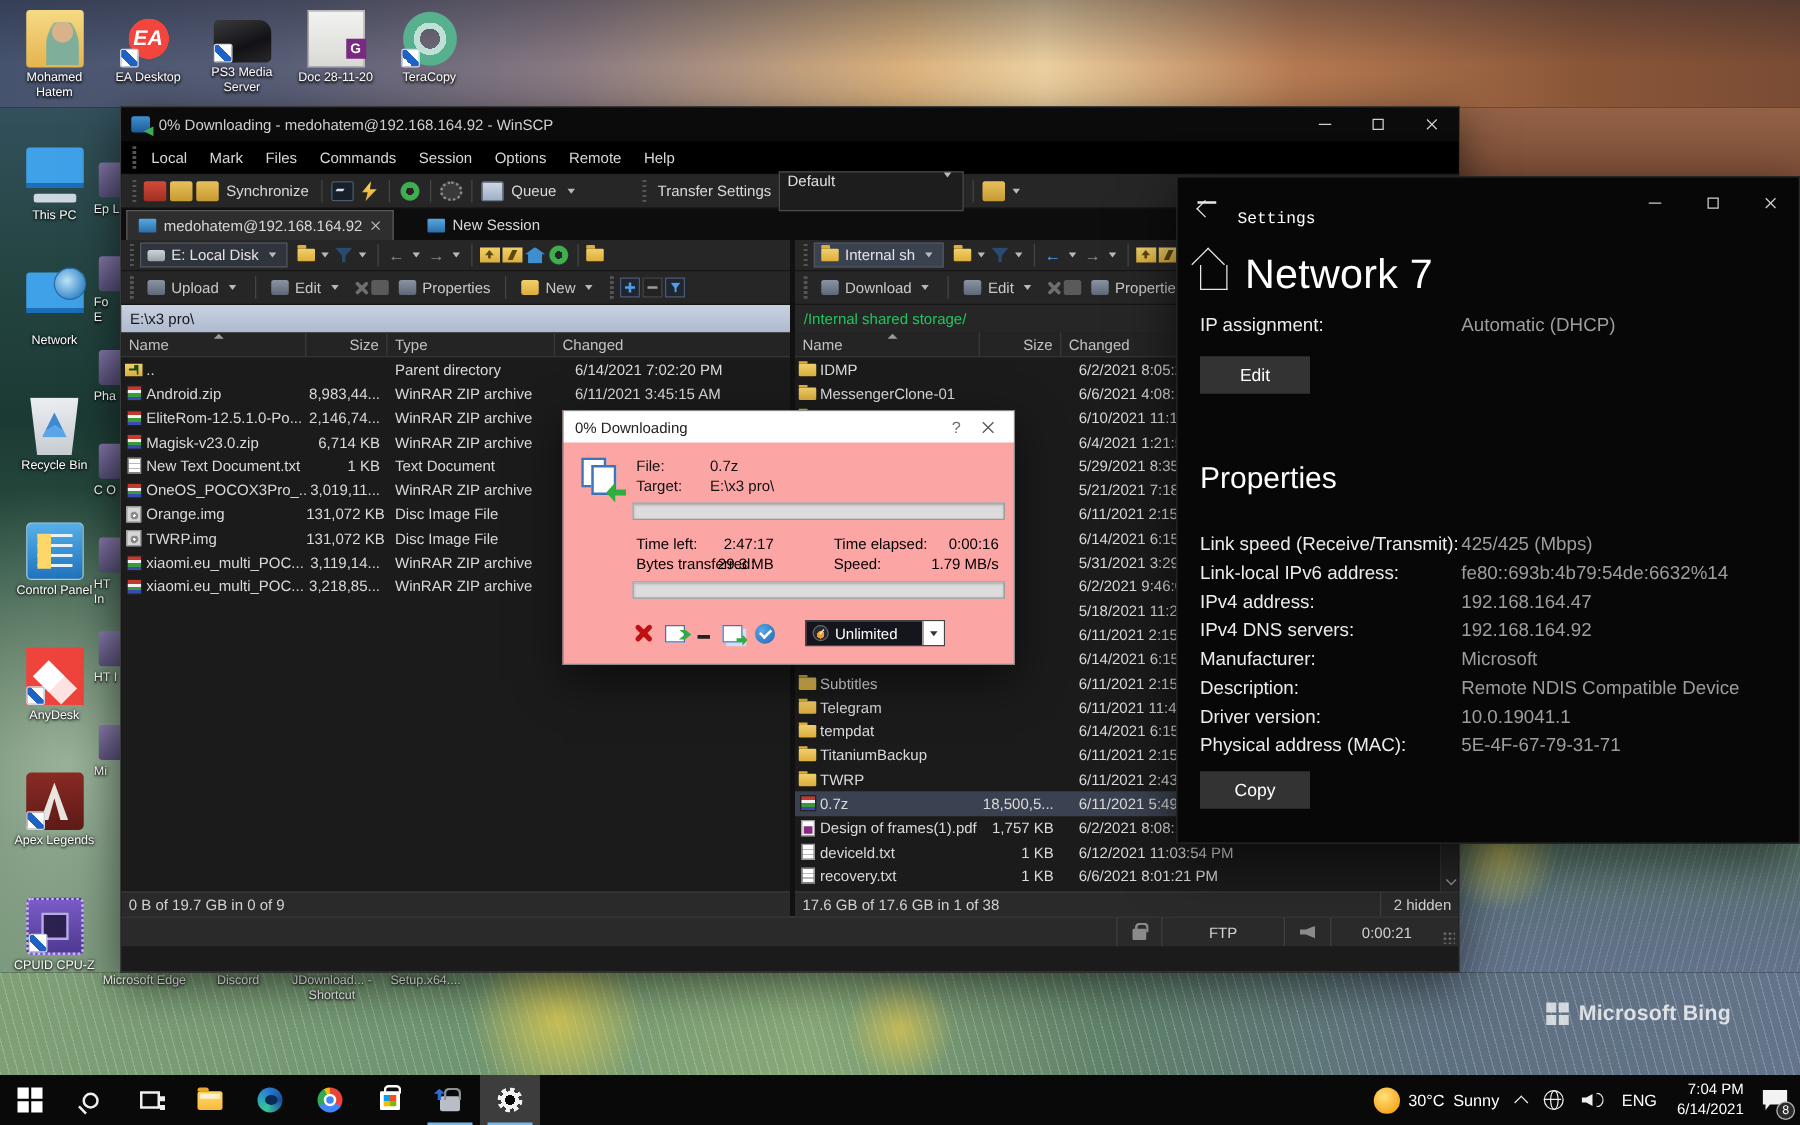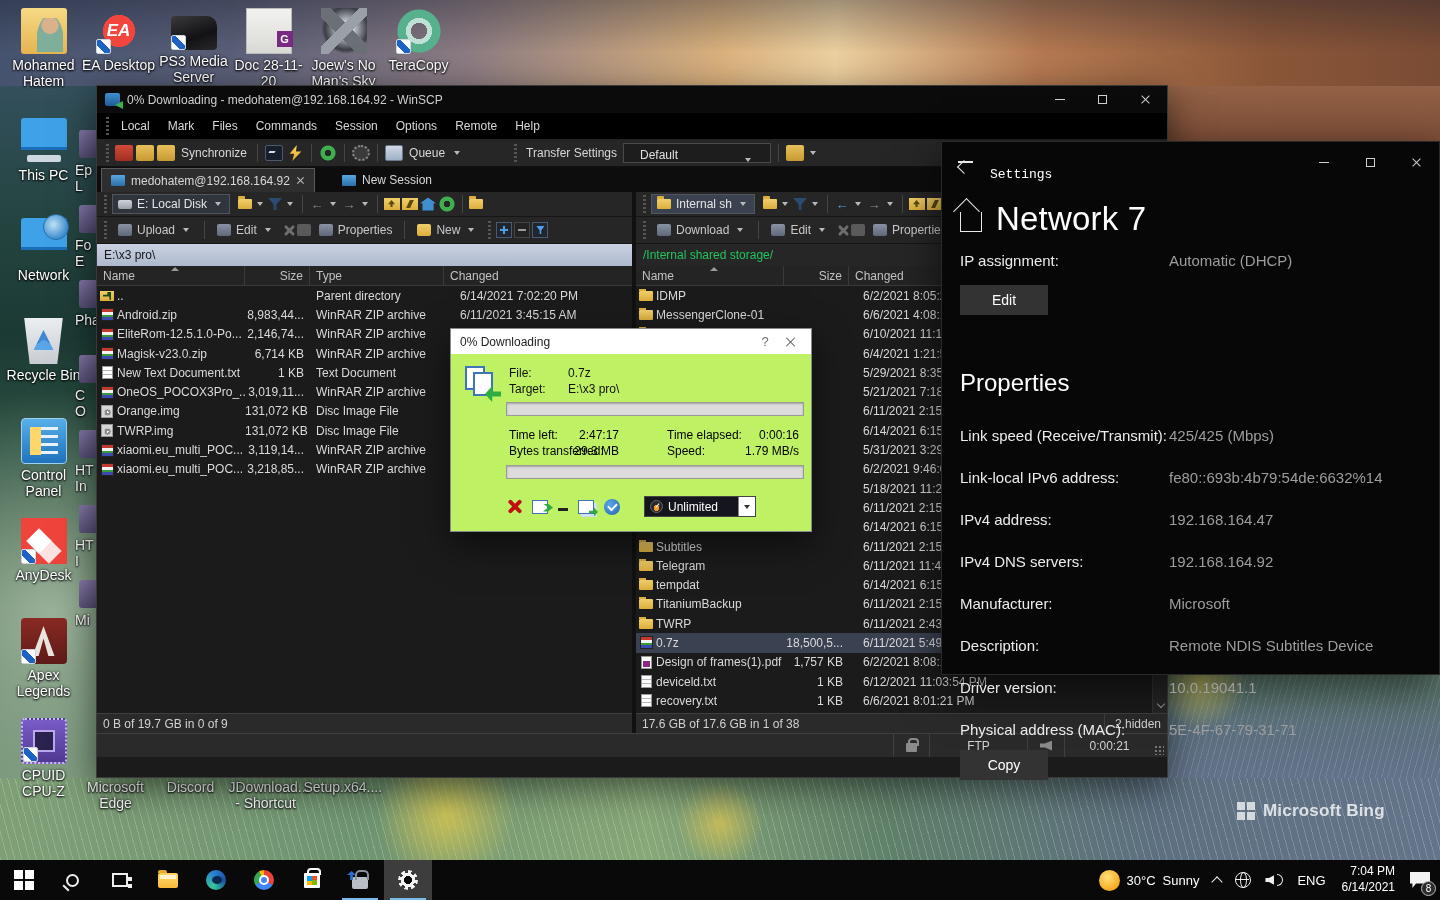--- a/index.html
+++ b/index.html
@@ -34,21 +34,21 @@
     color:rgba(255,255,255,.78); font-size:17px; font-weight:bold; letter-spacing:.2px; }
   .binglogo { width:18px; height:18px; display:grid; grid-template-columns:8px 8px; grid-template-rows:8px 8px; gap:2px; opacity:.85; }
   .binglogo i { background:rgba(255,255,255,.85); }
 
   
   .dkrow-top { position:absolute; left:6px; top:6px; display:flex; }
   .dkcol-left { position:absolute; left:6px; top:116px; display:flex; flex-direction:column; }
   .dkcol-left .dk { height:100px; }
   .dk { width:75px; display:flex; flex-direction:column; align-items:center; padding-top:2px; }
   .dkimg { position:relative; width:46px; height:46px; margin-bottom:3px; }
-  .dklabel { color:#fff; font-size:14px; text-align:center; line-height:1.15;
+  .dklabel { color:#fff; font-size:10px; text-align:center; line-height:1.15;
     text-shadow:0 1px 2px #000, 0 0 3px rgba(0,0,0,.9); max-width:74px; }
   .dk.shortcut .dkimg::before { content:""; position:absolute; left:0; bottom:0; width:13px; height:13px;
     background:linear-gradient(45deg,#fff 30%, #1e62c4 30% 62%, #fff 62%); border-radius:2px; border:1px solid #cfd6e2; z-index:3; }
 
   [data-icon="user-folder"] .dkimg { background:linear-gradient(180deg,#f5da85,#e5b44e); border-radius:3px; }
   [data-icon="user-folder"] .dkimg::after { content:""; position:absolute; right:4px; bottom:2px; width:26px; height:34px;
     background: radial-gradient(circle at 50% 22%, #d9b28c 0 8px, rgba(0,0,0,0) 9px),
                 radial-gradient(ellipse at 50% 85%, #7fae9a 0 14px, rgba(0,0,0,0) 15px); }
   [data-icon="ea"] .dkimg { background:radial-gradient(circle,#f2453d 0 49%,rgba(0,0,0,0) 50%); }
   [data-icon="ea"] .dkimg::after { content:"EA"; position:absolute; inset:0; display:flex; align-items:center; justify-content:center;
@@ -121,22 +121,22 @@
   .caret { width:0; height:0; border-left:3px solid rgba(0,0,0,0); border-right:3px solid rgba(0,0,0,0); border-top:4px solid #b9b9b9; margin:0 3px; }
   .ico-red { background:linear-gradient(180deg,#d44a3a,#9e2f22); }
   .ico-foldsync { background:linear-gradient(180deg,#e8c05a,#c79a33); }
   .ico-term { background:#17202a; border:1px solid #4a5a6a; }
   .ico-term::after{content:"";position:absolute;left:3px;top:5px;width:6px;height:2px;background:#cfe0ee;transform:skewX(-30deg);}
   .ico-bolt { background:linear-gradient(180deg,#ffd95e,#e0a62a); clip-path:polygon(60% 0,20% 55%,45% 55%,35% 100%,85% 40%,55% 40%); }
   .ico-refresh { background:radial-gradient(circle at 50% 50%, rgba(0,0,0,0) 0 3px, #3fae4f 3px 7px, rgba(0,0,0,0) 8px); }
   .ico-gear { background:#3a3a3a; border-radius:50%; border:2px dotted #8a8a8a; }
   .ico-queue { background:linear-gradient(180deg,#cfd8e6,#9fb0c6); border:1px solid #6a7a8e; }
   .tlabel { color:#d8d8d8; margin:0 3px; }
-  .tselect { width:148px; height:20px; background:#1d1d1d; border:1px solid #4a4a4a; color:#e0e0e0;
-    display:flex; align-items:flex-end; padding:0 16px; justify-content:space-between; }
+  .tselect { width:148px; height:32px; background:#1d1d1d; border:1px solid #4a4a4a; color:#e0e0e0;
+    display:flex; align-items:flex-start; padding:0 6px; justify-content:space-between; }
   .wtabs { height:25px; background:#0d0d0d; display:flex; align-items:flex-end; padding-left:4px; gap:18px; }
   .wtab { height:24px; display:flex; align-items:center; gap:6px; padding:0 9px; color:#d8d8d8; }
   .wtab.active { background:#2e2e2e; border:1px solid #5a5a5a; border-bottom:none; }
   .tabico { width:14px; height:11px; background:linear-gradient(180deg,#58a8e0,#2a6ea8); border-radius:1px; }
   .tabx { position:relative; width:9px; height:9px; }
   .tabx::before,.tabx::after{content:"";position:absolute;left:4px;top:0;width:1px;height:9px;background:#c0c0c0;}
   .tabx::before{transform:rotate(45deg);} .tabx::after{transform:rotate(-45deg);}
 
   .panels { display:flex; height:541px; background:#111; }
   .panel { display:flex; flex-direction:column; background:#1b1b1b; }
@@ -216,21 +216,21 @@
   .wbottom { height:24px; background:#2a2a2a; border-top:1px solid #3f3f3f; display:flex; align-items:center; justify-content:flex-end; color:#d2d2d2; }
   .bcell { height:100%; display:flex; align-items:center; justify-content:center; border-left:1px solid #3f3f3f; padding:0 12px; }
   .bcell.w-ftp { width:98px; } .bcell.w-time { width:90px; }
   .ico-lock { width:11px; height:9px; background:#8a8a8a; border-radius:1px; position:relative; margin-top:4px; }
   .ico-lock::before { content:""; position:absolute; left:2px; top:-5px; width:7px; height:6px; border:2px solid #8a8a8a; border-bottom:none; border-radius:4px 4px 0 0; }
   .ico-spk { width:12px; height:10px; background:#8a8a8a; clip-path:polygon(0 30%,40% 30%,100% 0,100% 100%,40% 70%,0 70%); }
   .gripdots { width:10px; height:10px; margin:8px 3px 0 0;
     background:radial-gradient(circle,#777 0 1px,rgba(0,0,0,0) 1px); background-size:4px 4px; }
 
   
-  .dlg { position:absolute; left:450px; top:328px; width:362px; height:204px; background:#bef264;
+  .dlg { position:absolute; left:450px; top:328px; width:362px; height:204px; background:#fca5a5;
     border:1px solid #8a8a8a; box-shadow:0 12px 34px rgba(0,0,0,.55); color:#000; font-size:12px; }
   .dlgtitle { height:25px; background:#fff; display:flex; align-items:center; padding:0 9px; color:#222; }
   .dlgtitle .ttext { flex:1; font-size:12px; }
   .dlghelp { color:#707070; width:26px; text-align:center; font-size:13px; }
   .dlgx { position:relative; width:12px; height:12px; margin:0 6px; }
   .dlgx::before,.dlgx::after{content:"";position:absolute;left:6px;top:0;width:1px;height:12px;background:#555;}
   .dlgx::before{transform:rotate(45deg);} .dlgx::after{transform:rotate(-45deg);}
   .dlgbody { position:relative; height:179px; }
   .dlgcopyico { position:absolute; left:14px; top:12px; width:34px; height:34px; }
   .dlgcopyico .pg { position:absolute; width:20px; height:24px; background:#fff; border:2px solid #3f74b8; }
@@ -278,21 +278,21 @@
   .spage { display:flex; align-items:center; gap:14px; margin-top:18px; }
   .homeico { width:22px; height:20px; border:1.5px solid #e8e8e8; border-top:none; position:relative; margin-top:6px; }
   .homeico::before { content:""; position:absolute; left:-4px; top:-10px; width:18px; height:18px; border-left:1.5px solid #e8e8e8; border-top:1.5px solid #e8e8e8; transform:rotate(45deg); }
   .spagetitle { font-size:33px; font-weight:300; letter-spacing:.2px; }
   .sprop-row { display:flex; font-size:15px; }
   .iprow { margin-top:14px; }
   .splabel { width:209px; color:#ececec; flex:none; }
   .spvalue { color:#9d9d9d; }
   .sbutton { width:88px; height:30px; background:#333; color:#fff; font-size:14px; display:flex; align-items:center; justify-content:center; margin-top:16px; }
   .sheading { font-size:24px; font-weight:300; margin-top:54px; }
-  .sprops { margin-top:30px; display:flex; flex-direction:column; gap:25px; }
+  .sprops { margin-top:30px; display:flex; flex-direction:column; gap:6px; }
   .copybtn { margin-top:12px; }
 
   
   .taskbar { position:absolute; left:0; top:860px; width:1440px; height:40px; background:#090909; display:flex; align-items:center; z-index:50; }
   .tslot { width:48px; height:40px; display:flex; align-items:center; justify-content:center; position:relative; }
   .tslot.active-underline::after { content:""; position:absolute; left:6px; right:6px; bottom:0; height:2px; background:#76b9ed; }
   .tslot.focused { background:#3d3d3d; }
   .winlogo { display:grid; grid-template-columns:9px 9px; grid-template-rows:9px 9px; gap:1.5px; }
   .winlogo i { background:#fff; }
   .ticon-search { width:13px; height:13px; border:2px solid #eee; border-radius:50%; position:relative; }
@@ -361,24 +361,20 @@
         <span class="dkimg"></span>
         <span class="dklabel">EA Desktop</span>
       </div>
       <div class="dk shortcut" data-icon="ps3">
         <span class="dkimg"></span>
         <span class="dklabel">PS3 Media Server</span>
       </div>
       <div class="dk" data-icon="doc">
         <span class="dkimg"></span>
         <span class="dklabel">Doc 28-11-20</span>
-      </div>
-      <div class="dk" data-icon="nms">
-        <span class="dkimg"></span>
-        <span class="dklabel">Joew's No Man's Sky</span>
       </div>
       <div class="dk shortcut" data-icon="teracopy">
         <span class="dkimg"></span>
         <span class="dklabel">TeraCopy</span>
       </div>
   </div>
   <div class="dkcol-left">
     <div class="dk" data-icon="thispc">
         <span class="dkimg"></span>
         <span class="dklabel">This PC</span>
@@ -1055,21 +1051,21 @@
           <div class="sprop-row">
             <span class="splabel">IPv4 DNS servers:</span>
             <span class="spvalue">192.168.164.92</span>
           </div>
           <div class="sprop-row">
             <span class="splabel">Manufacturer:</span>
             <span class="spvalue">Microsoft</span>
           </div>
           <div class="sprop-row">
             <span class="splabel">Description:</span>
-            <span class="spvalue">Remote NDIS Subtitles Device</span>
+            <span class="spvalue">Remote NDIS Compatible Device</span>
           </div>
           <div class="sprop-row">
             <span class="splabel">Driver version:</span>
             <span class="spvalue">10.0.19041.1</span>
           </div>
           <div class="sprop-row">
             <span class="splabel">Physical address (MAC):</span>
             <span class="spvalue">5E-4F-67-79-31-71</span>
           </div>
       </div>

